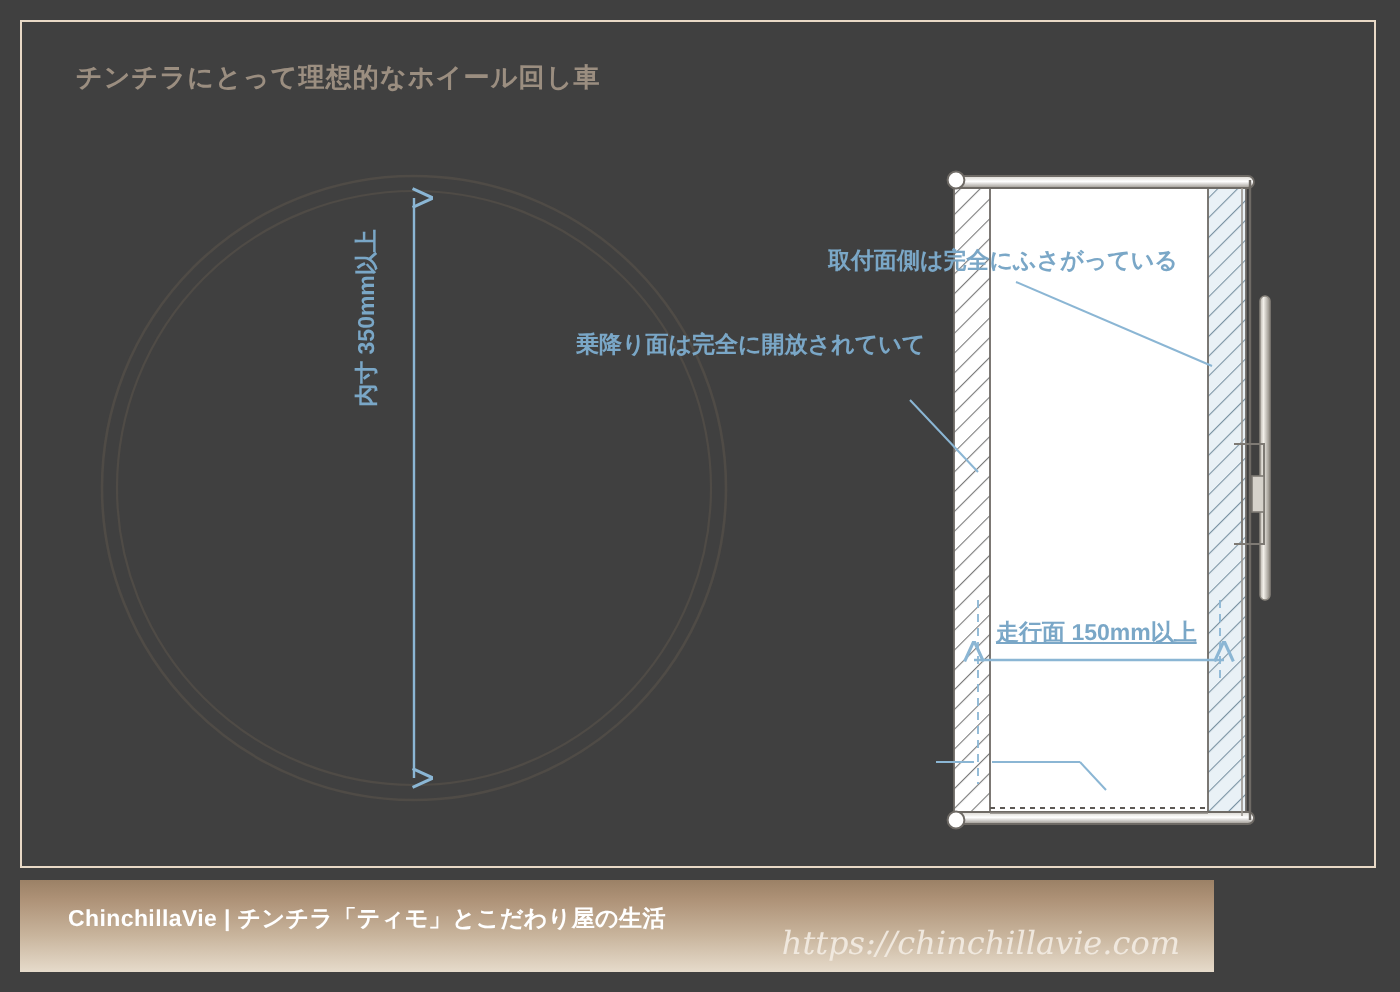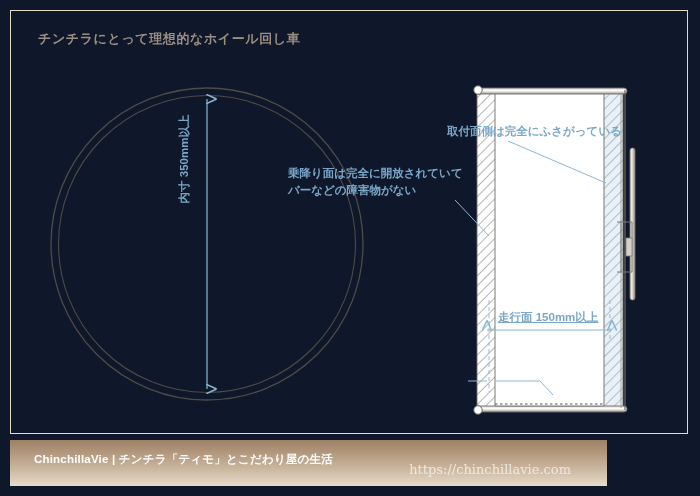--- a/index.html
+++ b/index.html
@@ -10,21 +10,21 @@
   body {
     width: 700px;
     height: 496px;
     font-family: "Liberation Sans", "DejaVu Sans", sans-serif;
     overflow: hidden;
   }
   #canvas {
     position: relative;
     width: 700px;
     height: 496px;
-    background: #0f172a;
+    background: #404040;
   }
   .frame-border {
     position: absolute;
     left: 10px;
     top: 10px;
     width: 678px;
     height: 424px;
     border: 1px solid #e8d9c6;
     box-sizing: border-box;
     pointer-events: none;
@@ -50,26 +50,25 @@
     position: absolute;
     color: #7aa7c7;
     font-size: 11.5px;
     font-weight: bold;
     line-height: 17px;
     white-space: nowrap;
   }
   #anno-open {
     left: 288px;
     top: 165px;
-    text-align: left;
+    text-align: center;
   }
   #anno-closed {
     left: 414px;
     top: 123px;
-    margin-left: 33px;
   }
   #anno-run-width {
     left: 498px;
     top: 309px;
     text-decoration: underline;
   }
   #anno-flat {
     left: 333px;
     top: 374px;
     text-align: right;
@@ -96,25 +95,26 @@
     left: 24px;
     top: 12px;
     color: #ffffff;
     font-size: 11.5px;
     font-weight: bold;
     white-space: nowrap;
     letter-spacing: 0.2px;
   }
   .footer-right {
     position: absolute;
-    right: 36px;
+    right: 17px;
     top: 22px;
     color: #f3ece3;
-    font-size: 13px;
+    font-size: 16px;
     font-family: "DejaVu Serif", serif;
+    font-style: italic;
     white-space: nowrap;
     opacity: 0.92;
   }
 </style>
 </head>
 <body>
 
 <div id="canvas">
 
   <div class="frame-border"></div>
@@ -206,21 +206,20 @@
       <line x1="610" y1="300" x2="610" y2="340" stroke="#8bb6d4" stroke-width="0.9" stroke-dasharray="4 3"></line>
     </g>
   </svg>
 
   <div class="title-text">チンチラにとって理想的なホイール回し車</div>
 
   <div class="anno" id="anno-inner-dia">内寸 350mm以上</div>
 
   <div class="anno" id="anno-open">
     <div>乗降り面は完全に開放されていて</div>
-    <div>バーなどの障害物がない</div>
   </div>
 
   <div class="anno" id="anno-closed">取付面側は完全にふさがっている</div>
 
   <div class="anno" id="anno-run-width">走行面 150mm以上</div>
 
   <div class="anno" id="anno-flat">
   </div>
 
   <div class="footer-bar">

